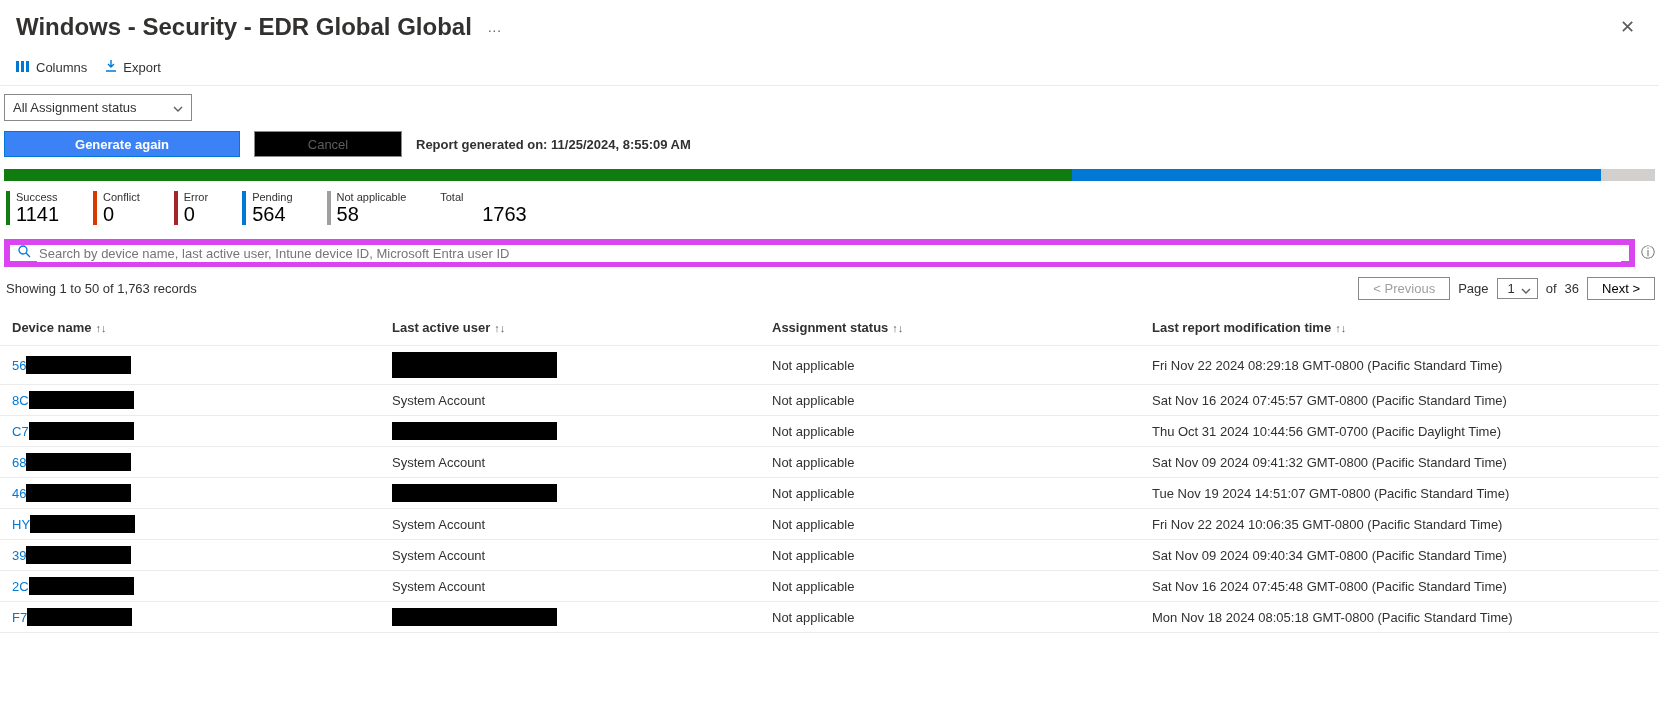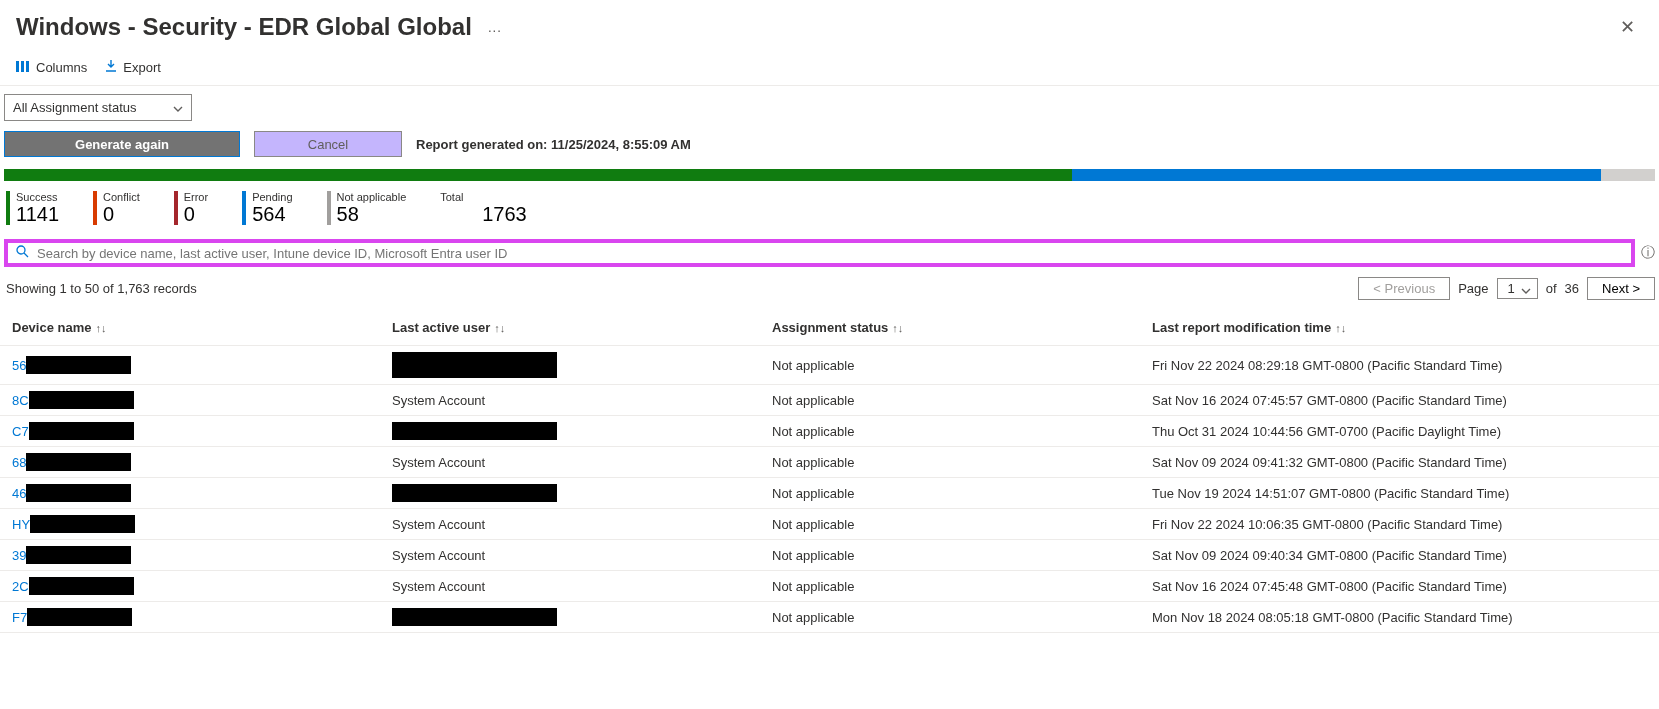--- a/index.html
+++ b/index.html
@@ -66,29 +66,29 @@
   }
   .chev { color: #605e5c; }
   .action-row {
     display: flex;
     align-items: center;
     gap: 14px;
     padding: 10px 4px 6px 4px;
   }
   .btn {
     border: 1px solid #8a8886;
-    background: #c4b5fd;
+    background: #000000;
     padding: 4px 10px;
     height: 26px;
     cursor: pointer;
     font-family: inherit;
     font-size: 13px;
   }
   .btn-primary {
-    background: #737373;
+    background: #3b82f6;
     border-color: #0078d4;
     color: #fff;
     width: 236px;
     font-weight: 600;
   }
   .btn-secondary {
     width: 148px;
     color: #605e5c;
   }
   .report-ts {
@@ -136,21 +136,21 @@
   .search-row {
     display: flex;
     align-items: center;
     margin: 4px 4px 8px 4px;
     gap: 6px;
   }
   .search-box {
     flex: 1;
     display: flex;
     align-items: center;
-    border: 4px solid #d946ef;
+    border: 6px solid #d946ef;
     height: 28px;
     padding: 0 8px;
   }
   .search-box input {
     border: none;
     outline: none;
     flex: 1;
     font-family: inherit;
     font-size: 13px;
   }

